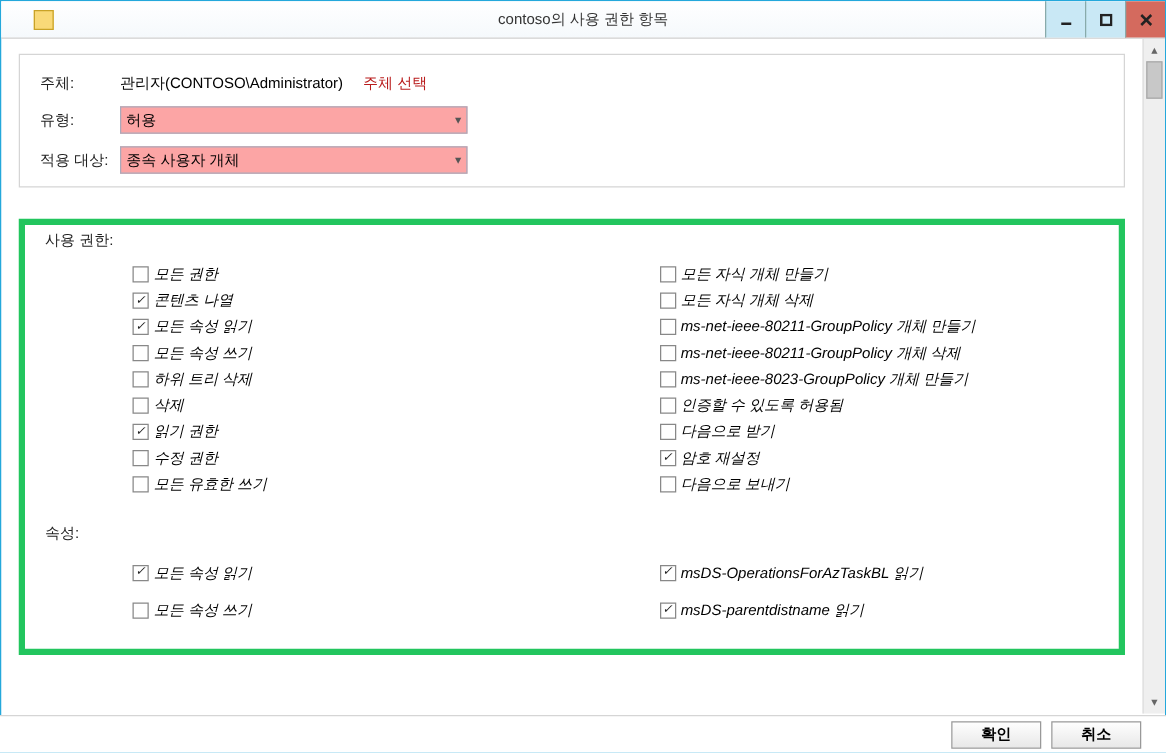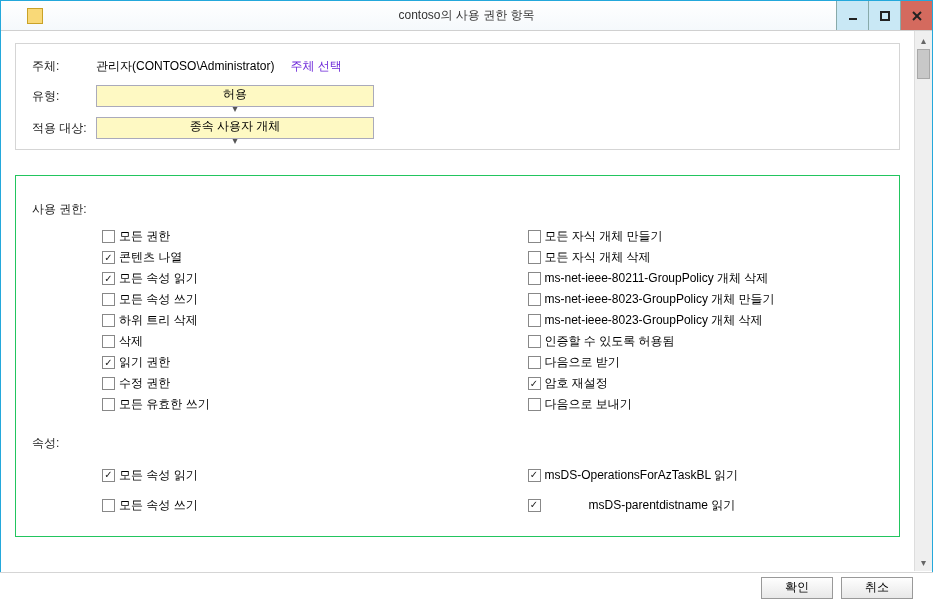--- a/index.html
+++ b/index.html
@@ -87,50 +87,50 @@
     align-items: center;
     margin-bottom: 10px;
   }
   .row:last-child { margin-bottom: 0; }
   .label-col {
     width: 64px;
     color: #222;
   }
   .principal-val { margin-right: 16px; }
   .link {
-    color: #6d28d9;
+    color: #b91c1c;
     cursor: pointer;
   }
   .selectbox {
     width: 278px;
     height: 22px;
     border: 1px solid #aab;
     display: flex;
     align-items: center;
     padding: 0 4px;
     justify-content: space-between;
-    background: #fef9c3;
-    flex-direction: column;
+    background: #fca5a5;
   }
   .selectbox .caret {
     font-size: 10px; color:#555;
   }
   .perm-panel {
-    border: 1px solid #22c55e;
-    padding: 25px 16px 16px 16px;
+    border: 5px solid #22c55e;
+    padding: 4px 16px 16px 16px;
   }
   .section-label {
     margin-bottom: 8px;
     color:#222;
   }
   .columns {
     display: flex;
   }
   .col {
     flex: 1;
+    font-style: italic;
   }
   .col .check-row {
     display: flex;
     align-items: center;
     height: 21px;
     padding-left: 70px;
   }
   .checkbox {
     width: 13px; height: 13px;
     border: 1px solid #888;
@@ -160,20 +160,21 @@
     background:#fff;
   }
   .btn {
     min-width: 72px;
     height: 22px;
     border: 1px solid #999;
     background: linear-gradient(#fefefe,#e8e8e8);
     display:flex;align-items:center;justify-content:center;
     font-size:12px;
     cursor:default;
+    font-weight:bold;
   }
 </style>
 </head>
 <body>
 
 <div class="titlebar">
   <div class="titlebar-icon"></div>
   <div class="titlebar-title">contoso의 사용 권한 항목</div>
   <div class="titlebar-buttons">
     <div class="tb-btn">
@@ -265,29 +266,29 @@
             <div class="check-row">
               <span class="checkbox"></span>
               <span>모든 자식 개체 만들기</span>
             </div>
             <div class="check-row">
               <span class="checkbox"></span>
               <span>모든 자식 개체 삭제</span>
             </div>
             <div class="check-row">
               <span class="checkbox"></span>
+              <span>ms-net-ieee-80211-GroupPolicy 개체 만들기</span>
+            </div>
+            <div class="check-row">
+              <span class="checkbox"></span>
               <span>ms-net-ieee-80211-GroupPolicy 개체 삭제</span>
             </div>
             <div class="check-row">
               <span class="checkbox"></span>
               <span>ms-net-ieee-8023-GroupPolicy 개체 만들기</span>
-            </div>
-            <div class="check-row">
-              <span class="checkbox"></span>
-              <span>ms-net-ieee-8023-GroupPolicy 개체 삭제</span>
             </div>
             <div class="check-row">
               <span class="checkbox"></span>
               <span>인증할 수 있도록 허용됨</span>
             </div>
             <div class="check-row">
               <span class="checkbox"></span>
               <span>다음으로 받기</span>
             </div>
             <div class="check-row">
@@ -311,21 +312,21 @@
             <div class="check-row" style="height: 30px;">
               <span class="checkbox"></span>
               <span>모든 속성 쓰기</span>
             </div>
           </div>
           <div class="col">
             <div class="check-row" style="height: 30px;">
               <span class="checkbox checked"></span>
               <span>msDS-OperationsForAzTaskBL 읽기</span>
             </div>
-            <div class="check-row" style="height: 30px; gap: 44px;">
+            <div class="check-row" style="height: 30px;">
               <span class="checkbox checked"></span>
               <span>msDS-parentdistname 읽기</span>
             </div>
           </div>
         </div>
     </div>
 
   </div>
 
   <div class="vscroll">

